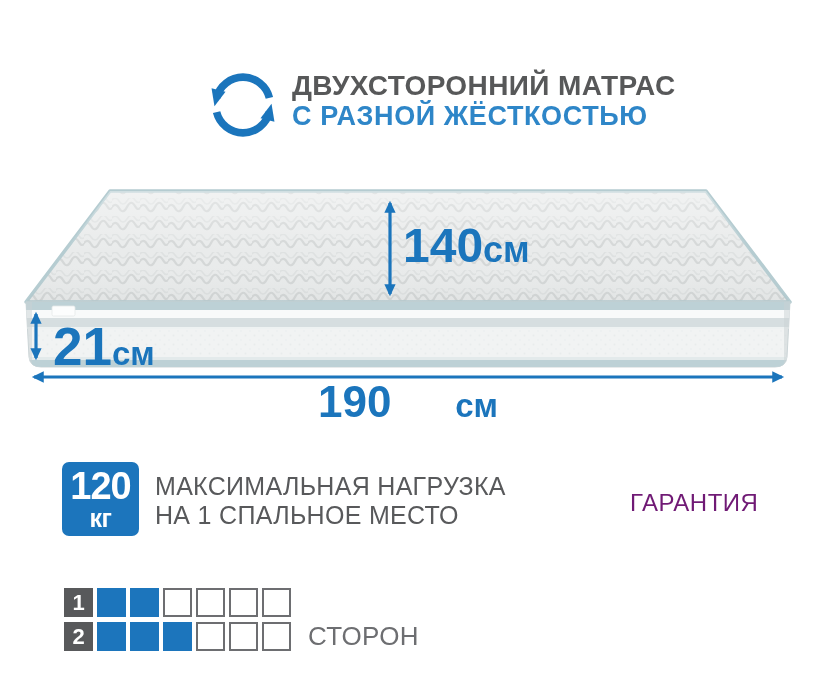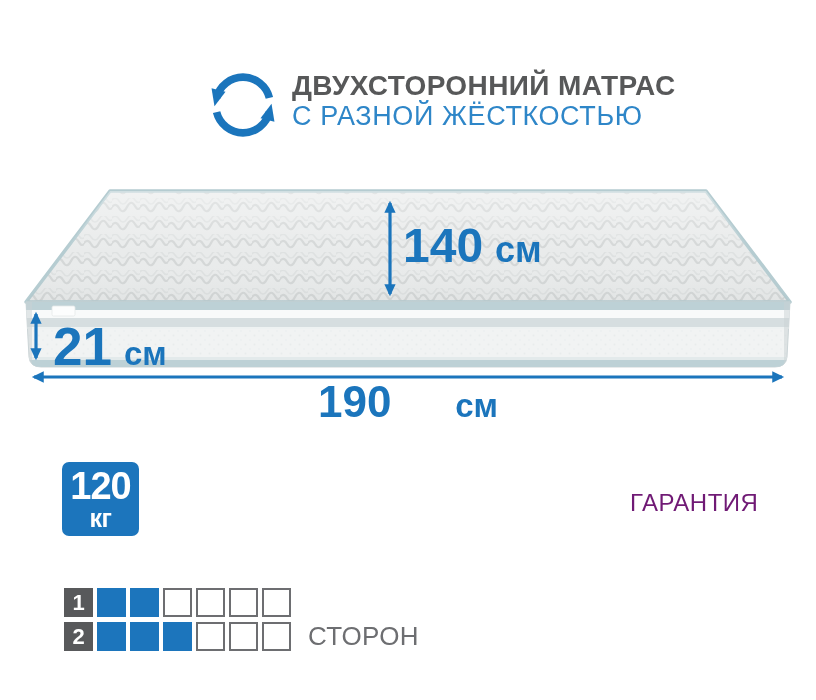--- a/index.html
+++ b/index.html
@@ -8,26 +8,26 @@
     font-family:"Liberation Sans","DejaVu Sans",sans-serif;
   }
   
   .rotate-icon{position:absolute;left:203px;top:64px;width:80px;height:82px;}
   .title{
     position:absolute;left:292px;top:70px;
     font-size:28px;font-weight:700;color:#575859;letter-spacing:.4px;white-space:nowrap;
   }
   .subtitle{
     position:absolute;left:292px;top:101px;
-    font-size:27px;font-weight:400;color:#2e86c8;letter-spacing:.6px;white-space:nowrap;
+    font-size:27px;font-weight:700;color:#2e86c8;letter-spacing:.6px;white-space:nowrap;
   }
   
   .mattress-svg{position:absolute;left:0;top:0;width:816px;height:440px;pointer-events:none;}
   
-  .dim{position:absolute;display:flex;align-items:baseline;gap:12px;color:#1b75bc;font-weight:700;white-space:nowrap;}
+  .dim{position:absolute;display:flex;align-items:baseline;color:#1b75bc;font-weight:700;white-space:nowrap;}
   .dim .num{line-height:1;}
   .dim .unit{line-height:1;}
   .dim-width{left:403px;top:222px;}
   .dim-width .num{font-size:48px;}
   .dim-width .unit{font-size:36px;}
   .dim-height{left:53px;top:320px;}
   .dim-height .num{font-size:53px;}
   .dim-height .unit{font-size:33px;}
   .dim-length{left:318px;top:380px;width:180px;justify-content:space-between;}
   .dim-length .num{font-size:44px;}
@@ -137,20 +137,24 @@
   </div>
   <div class="dim dim-length">
     <span class="num">190</span>
     <span class="unit">см</span>
   </div>
 
   <div class="badge badge-load">
     <div class="badge-value">120</div>
     <div class="badge-unit">кг</div>
   </div>
+  <div class="load-text">
+    <div>МАКСИМАЛЬНАЯ НАГРУЗКА</div>
+    <div>НА 1 СПАЛЬНОЕ МЕСТО</div>
+  </div>
 
   <div class="warranty-text">ГАРАНТИЯ</div>
 
   <div class="firmness">
     <div class="firm-row">
       <div class="firm-label">1</div>
       <div class="cells">
           <div class="cell filled"></div>
           <div class="cell filled"></div>
           <div class="cell empty"></div>

